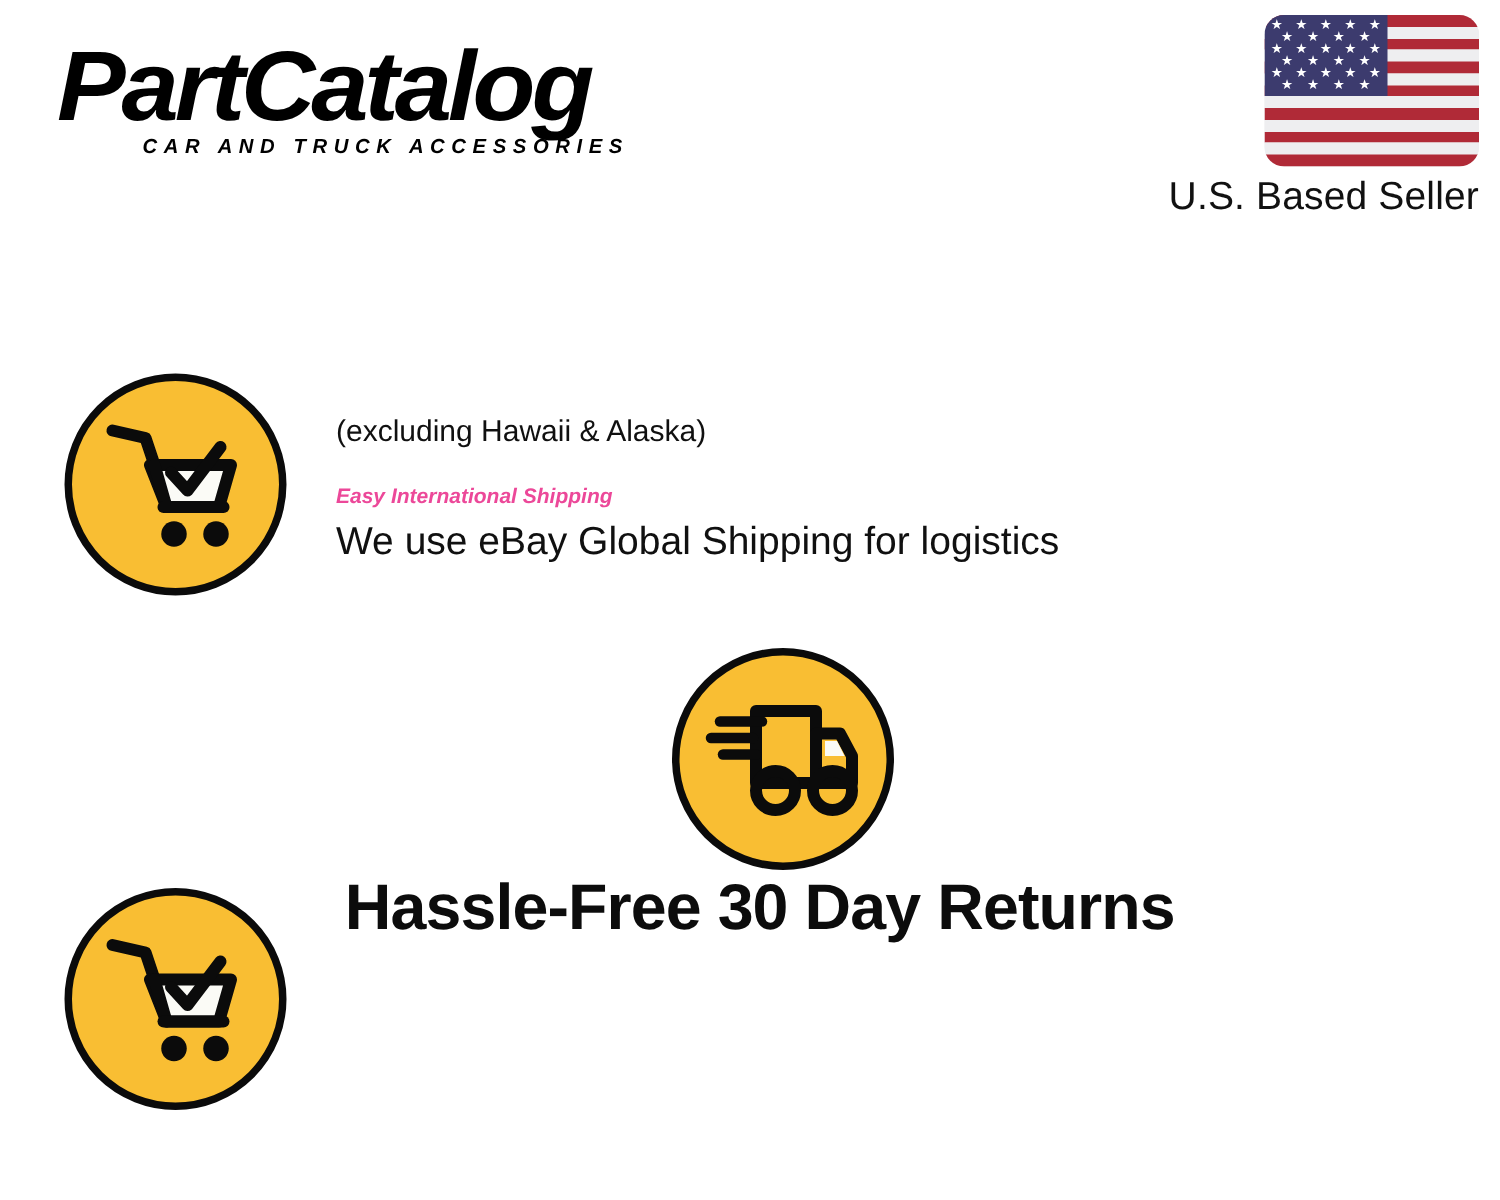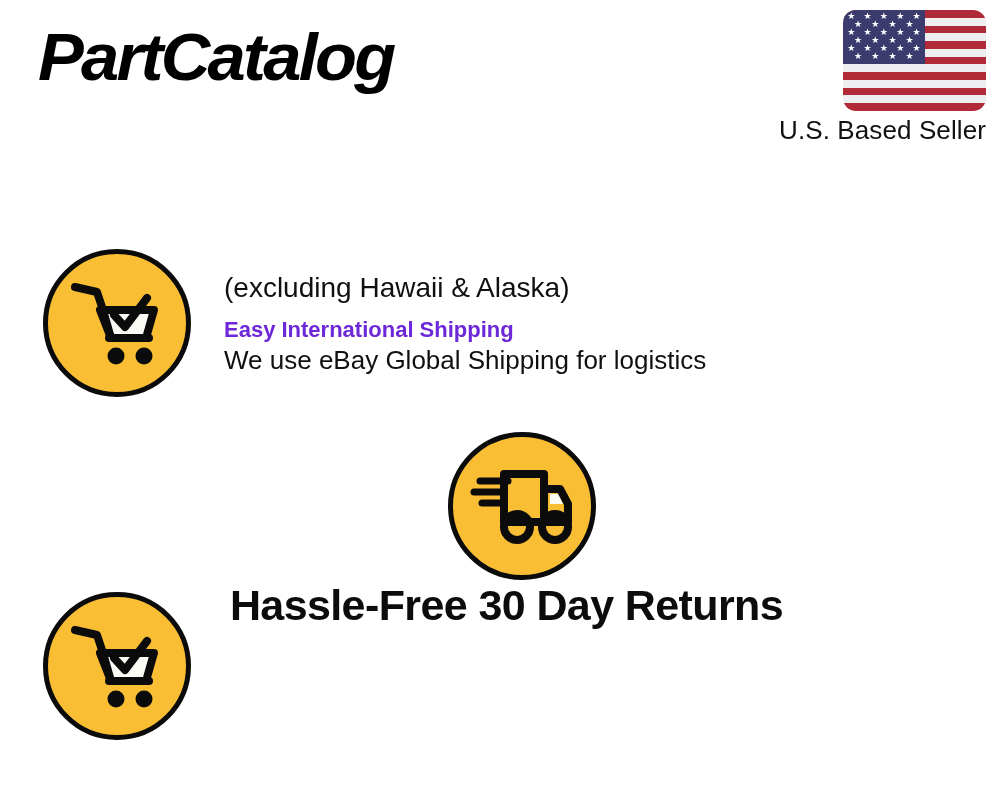--- a/index.html
+++ b/index.html
@@ -183,37 +183,38 @@
     font-weight: bold;
     letter-spacing: -0.6px;
     line-height: 50px;
     color: #0c0c0c;
     white-space: nowrap;
   }
 
   .feature-sub {
     display: block;
     font-family: "Liberation Sans", sans-serif;
-    font-size: 28px;
+    font-size: 20px;
     font-weight: normal;
     line-height: 32px;
     color: #101010;
     margin-top: 0;
     white-space: nowrap;
   }
 
   .feature-sub-strong {
     display: block;
     font-family: "Liberation Sans", sans-serif;
-    font-size: 22px;
+    font-size: 14px;
     font-weight: bold;
     line-height: 30px;
-    color: #6d28d9;
+    color: #ec4899;
     margin-top: 11px;
     white-space: nowrap;
+    font-style: italic;
   }
 
   .feature-sub-light {
     display: block;
     font-family: "Liberation Sans", sans-serif;
     font-size: 26px;
     font-weight: normal;
     line-height: 30px;
     color: #101010;
     white-space: nowrap;
@@ -221,20 +222,21 @@
 </style>
 </head>
 <body>
 
 <div class="banner">
 
   <div class="header">
 
     <div class="brand-logo">
       <span class="brand-wordmark">PartCatalog</span>
+      <span class="brand-tagline">CAR AND TRUCK ACCESSORIES</span>
     </div>
 
     <div class="seller-badge">
       <div class="flag">
         <div class="flag-stripes">
           <i class="red"></i>
             <i class="white"></i>
           <i class="red"></i>
             <i class="white"></i>
           <i class="red"></i>

